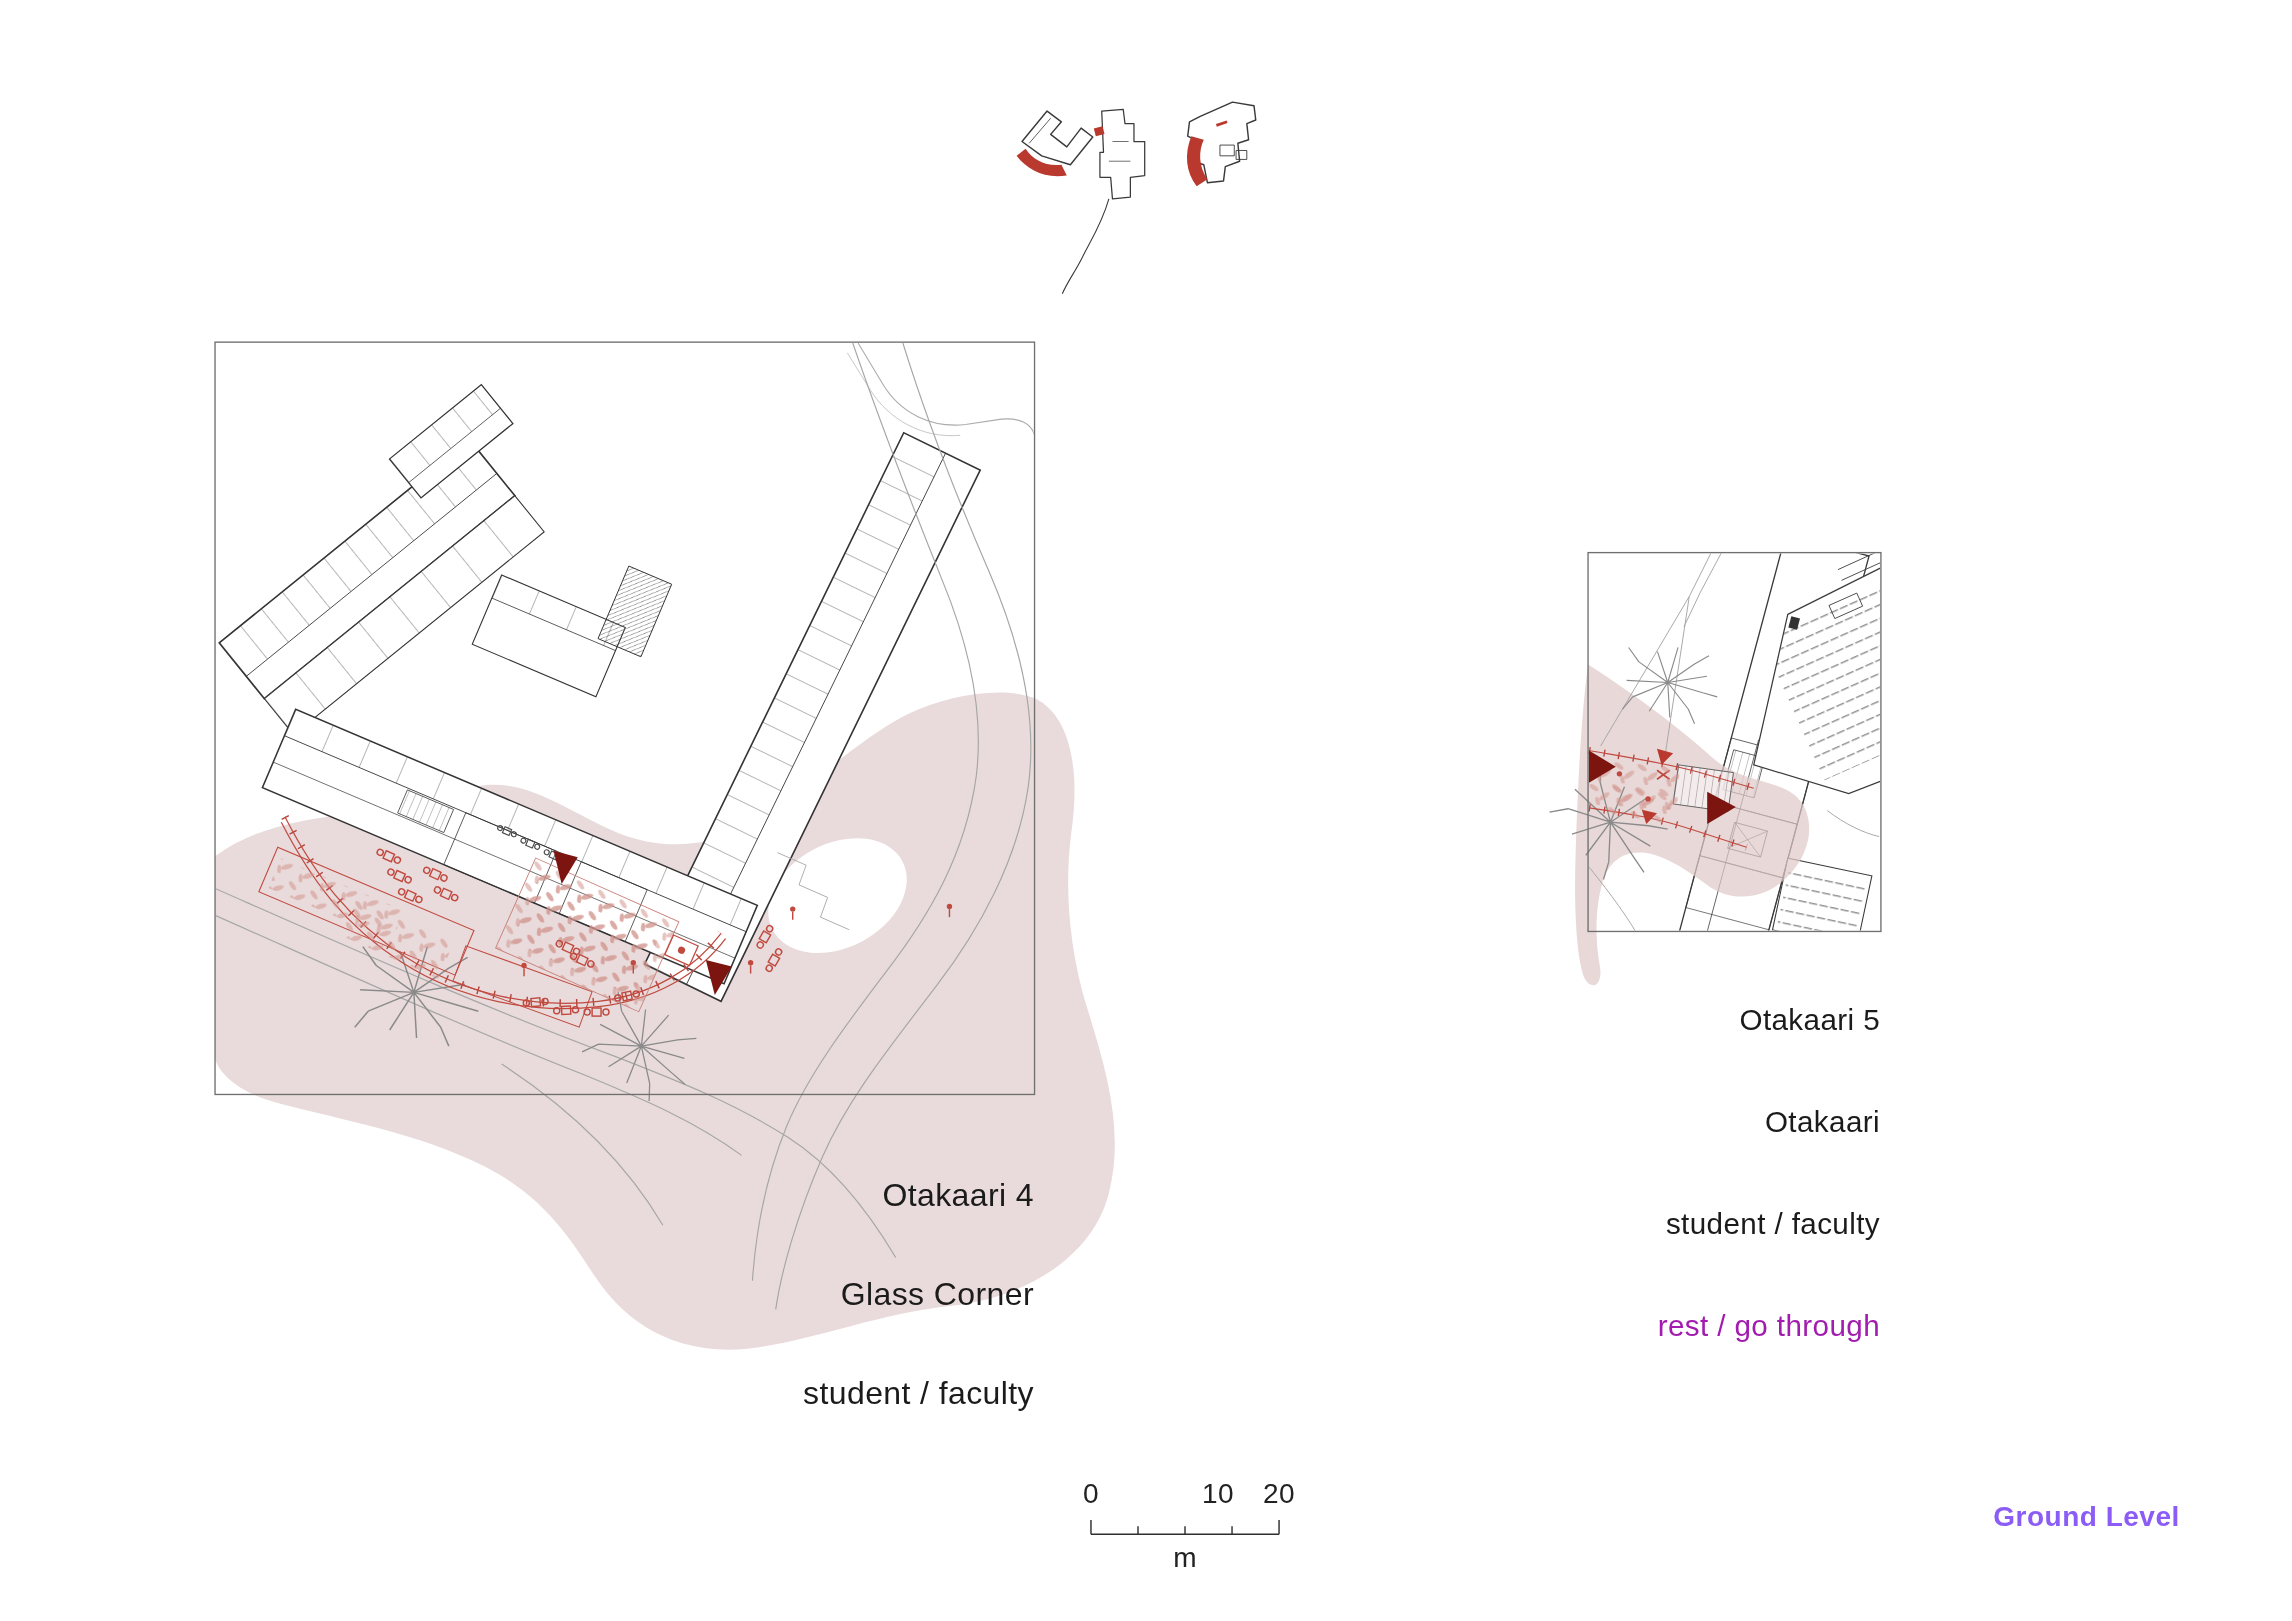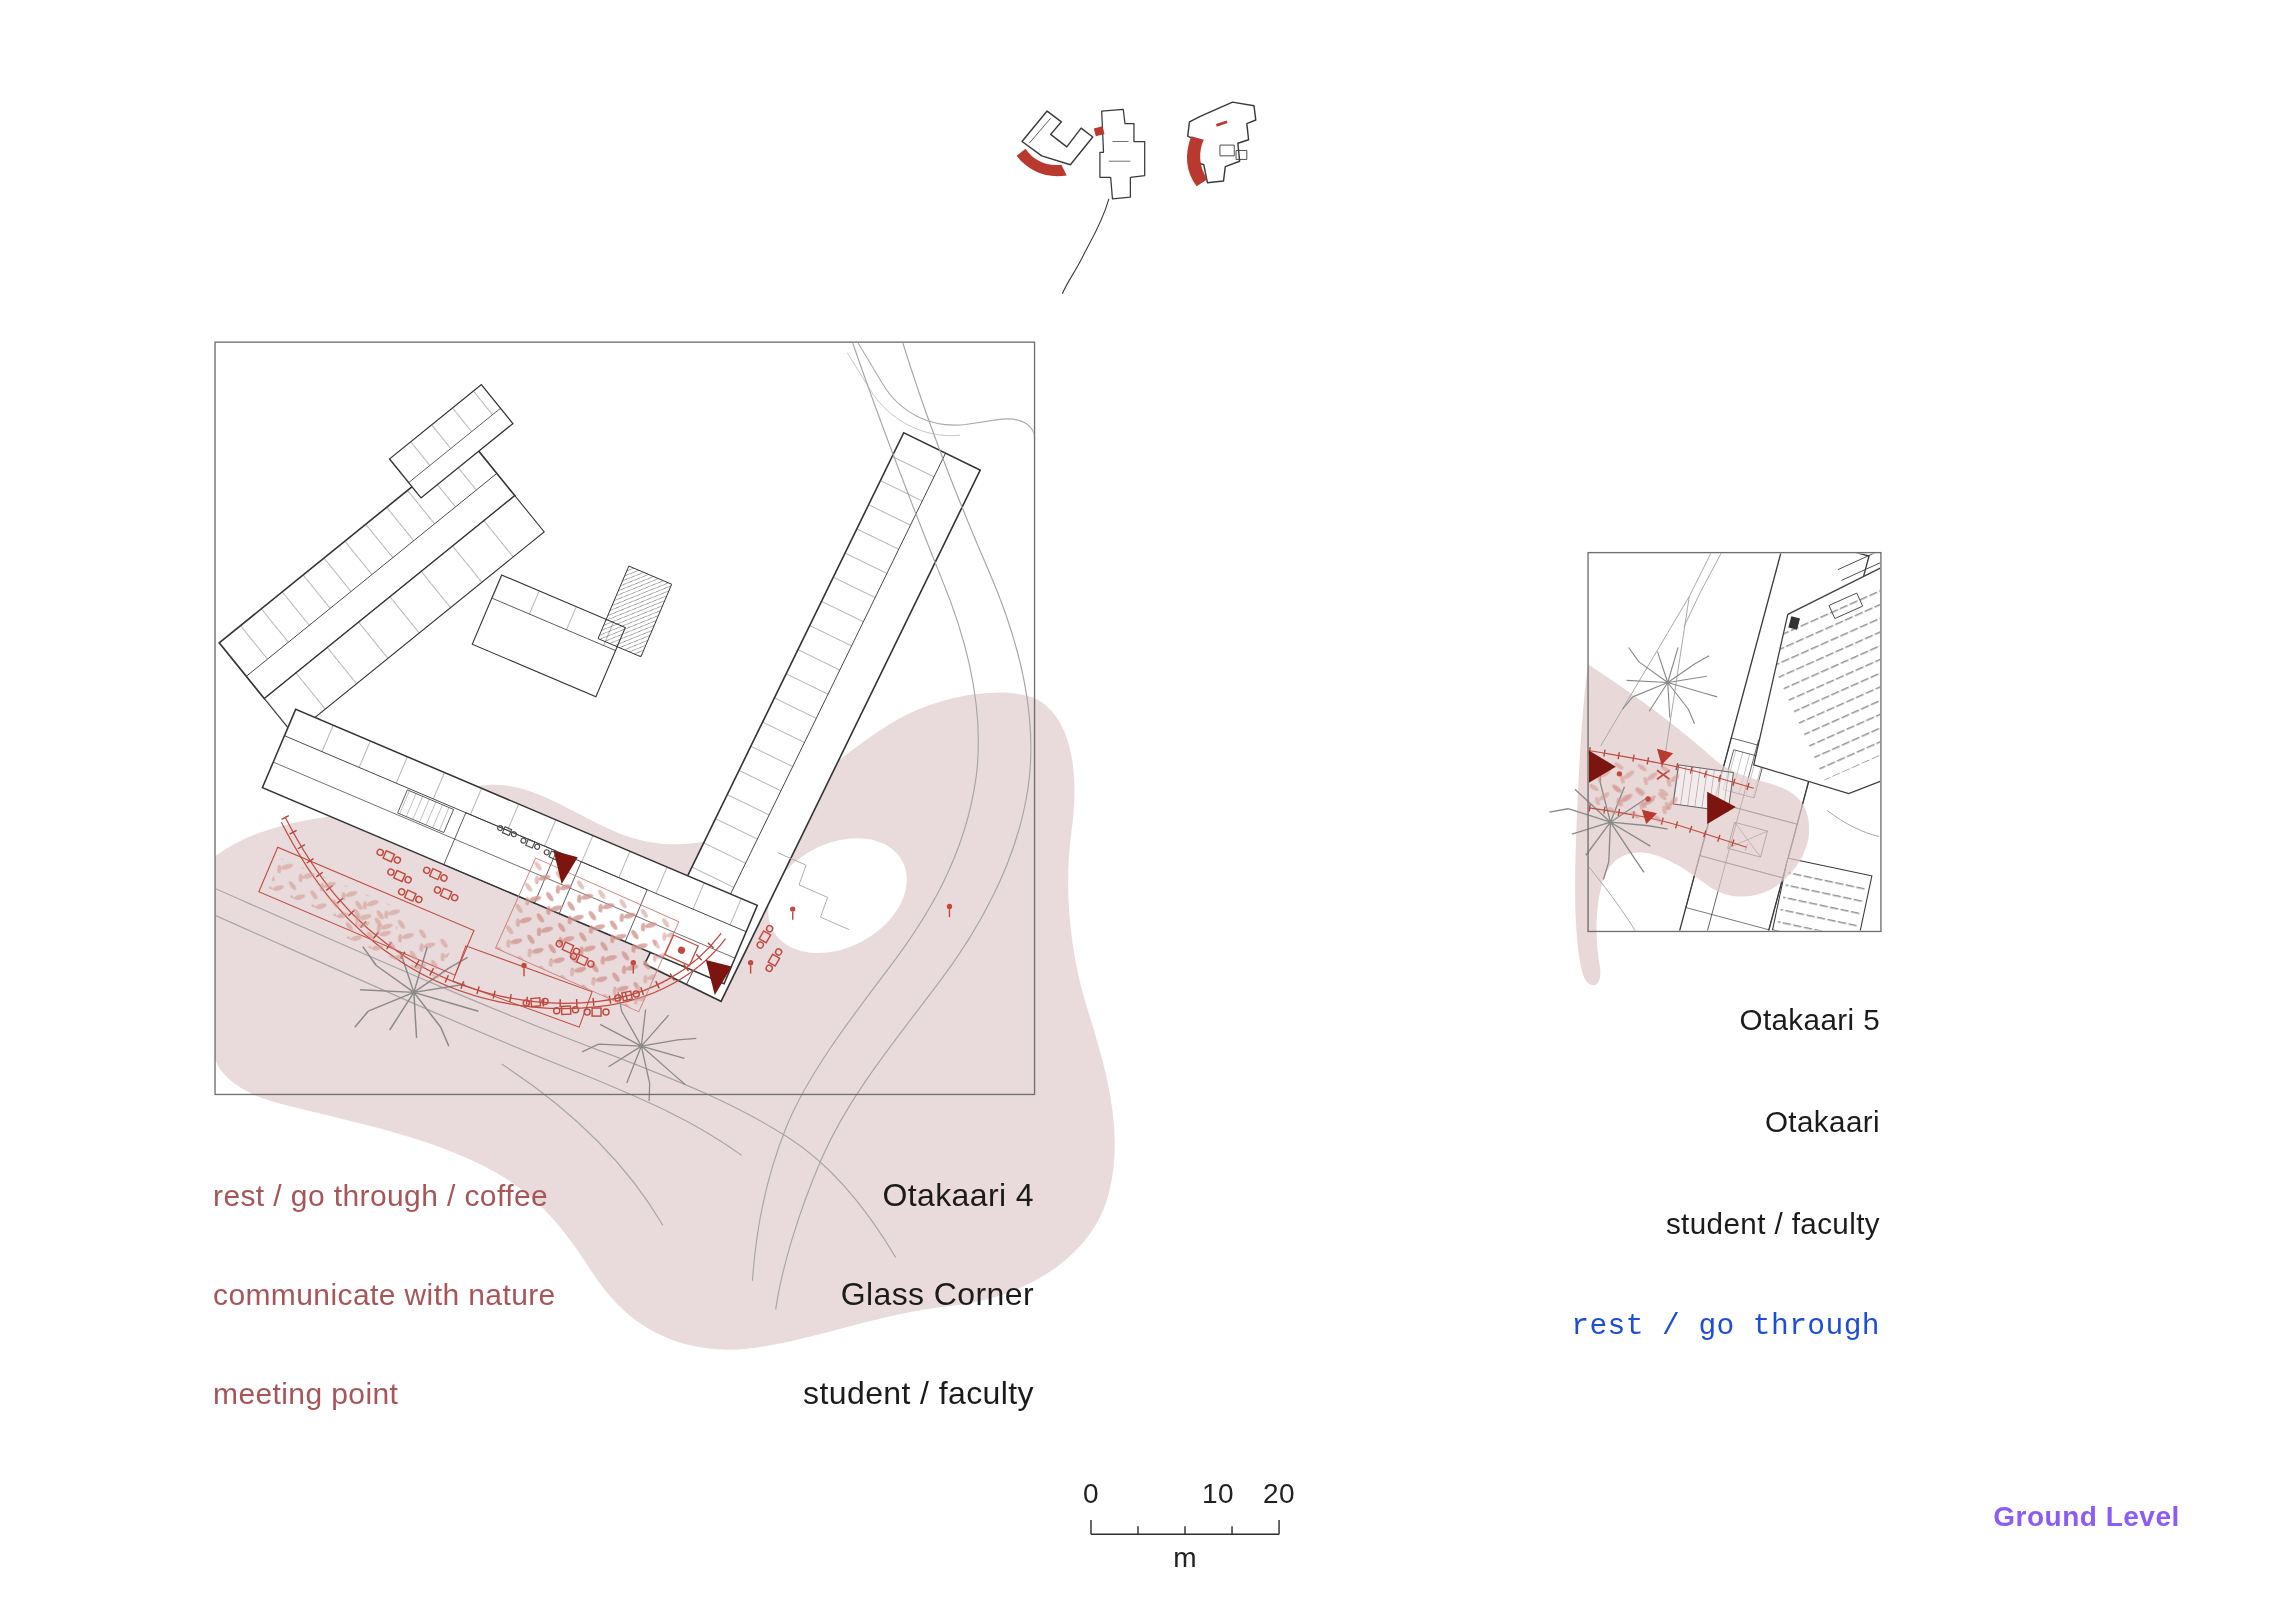--- a/index.html
+++ b/index.html
@@ -20,21 +20,21 @@
   .label-o4{
     left:658px;top:1113px;width:376px;
     font-size:32px;line-height:33px;letter-spacing:0.4px;
     color:#1b1b1b;text-align:right;
   }
   .label-o1{
     left:1522px;top:935px;width:358px;
     font-size:29.6px;line-height:34px;letter-spacing:0.4px;
     color:#1b1b1b;text-align:right;
   }
-  .label-o1 .maroon{color:#1d4ed8;font-family:Liberation Mono, monospace;}
+  .label-o1 .maroon{color:#a21caf;}
   .scale-num{
     font-size:28px;color:#222;transform:translateX(-50%);
     top:1478px;letter-spacing:0.4px;
   }
   .scale-unit{
     font-size:28px;color:#222;transform:translateX(-50%);
     left:1185px;top:1542px;
   }
   .ground-level{
     left:1943px;top:1501px;width:287px;
@@ -321,25 +321,20 @@
   <g stroke="#2e2e2e" stroke-width="1.6" fill="none">
     <line x1="1218" y1="1713" x2="1428" y2="1713"></line>
     <line x1="1218" y1="1713" x2="1218" y2="1697"></line>
     <line x1="1270.5" y1="1713" x2="1270.5" y2="1704"></line>
     <line x1="1323" y1="1713" x2="1323" y2="1704"></line>
     <line x1="1375.5" y1="1713" x2="1375.5" y2="1704"></line>
     <line x1="1428" y1="1713" x2="1428" y2="1697"></line>
   </g>
 </svg>
 
-<div class="txt activity-left">
-  <div>rest / go through / coffee</div>
-  <div>communicate with nature</div>
-  <div>meeting point</div>
-</div>
 
 <div class="txt label-o4">
   <div>Otakaari 4</div>
   <div>Glass Corner</div>
   <div>student / faculty</div>
 </div>
 
 <div class="txt label-o1">
   <div>Otakaari 5</div>
   <div>Otakaari</div>

